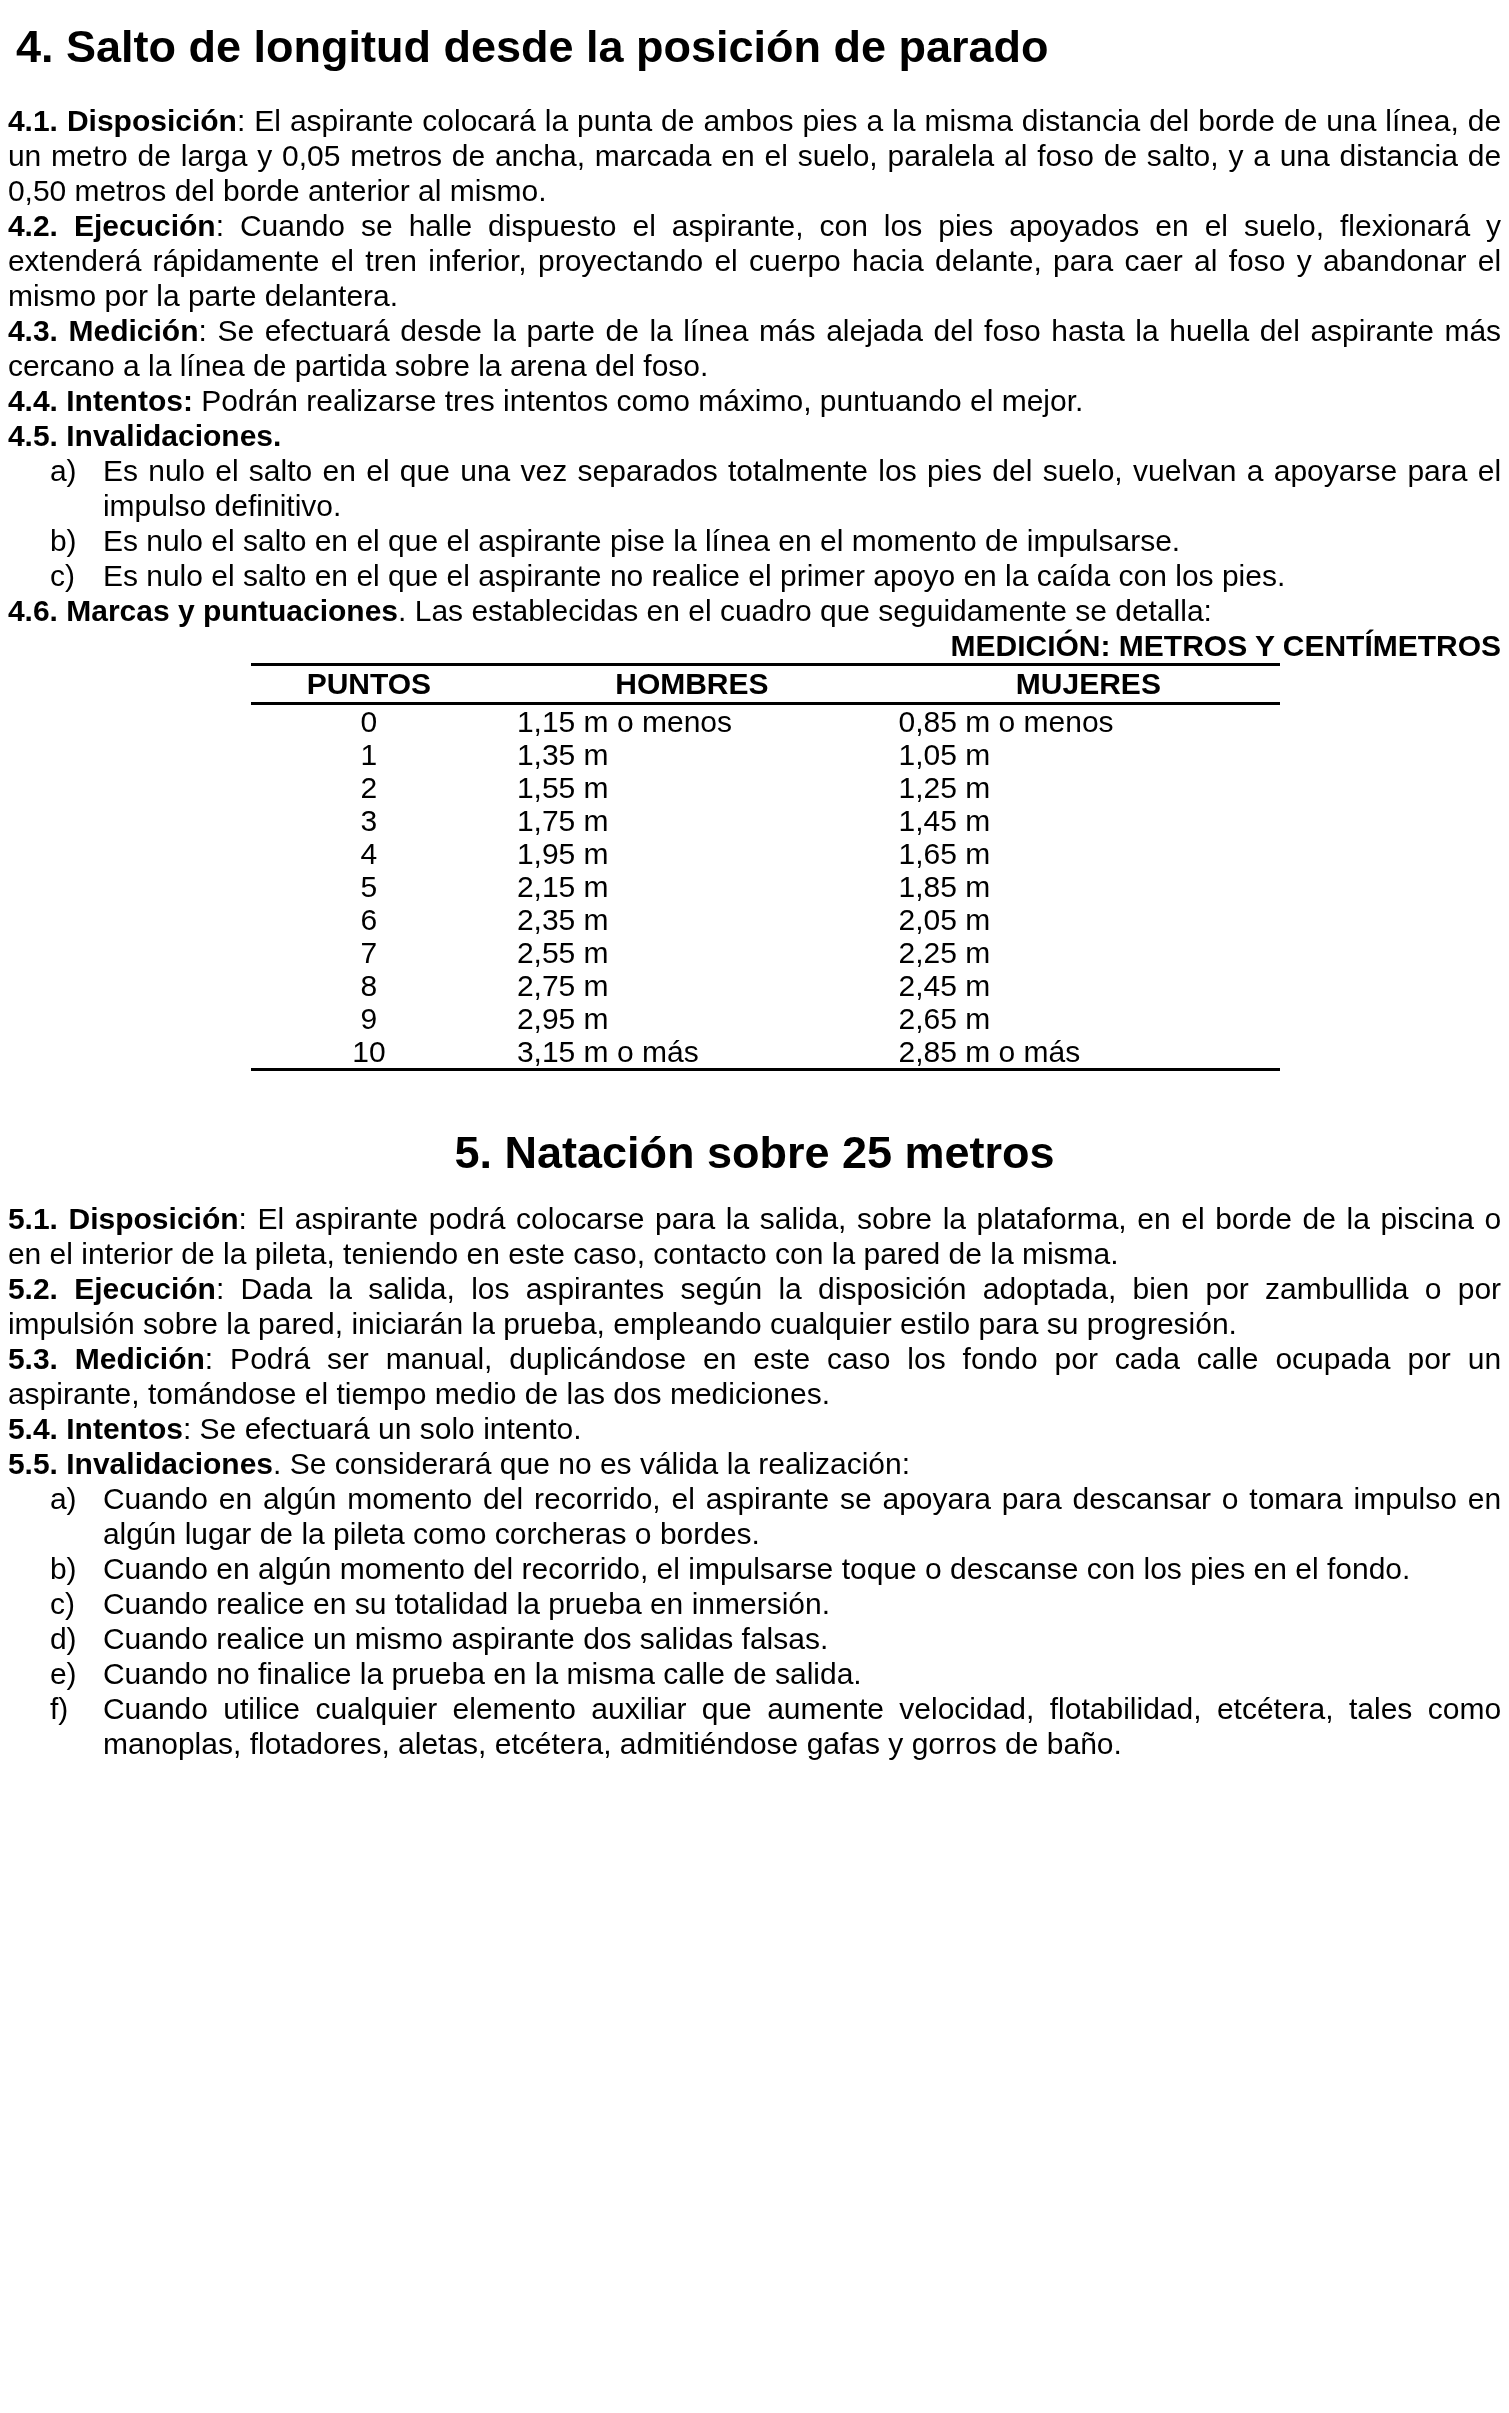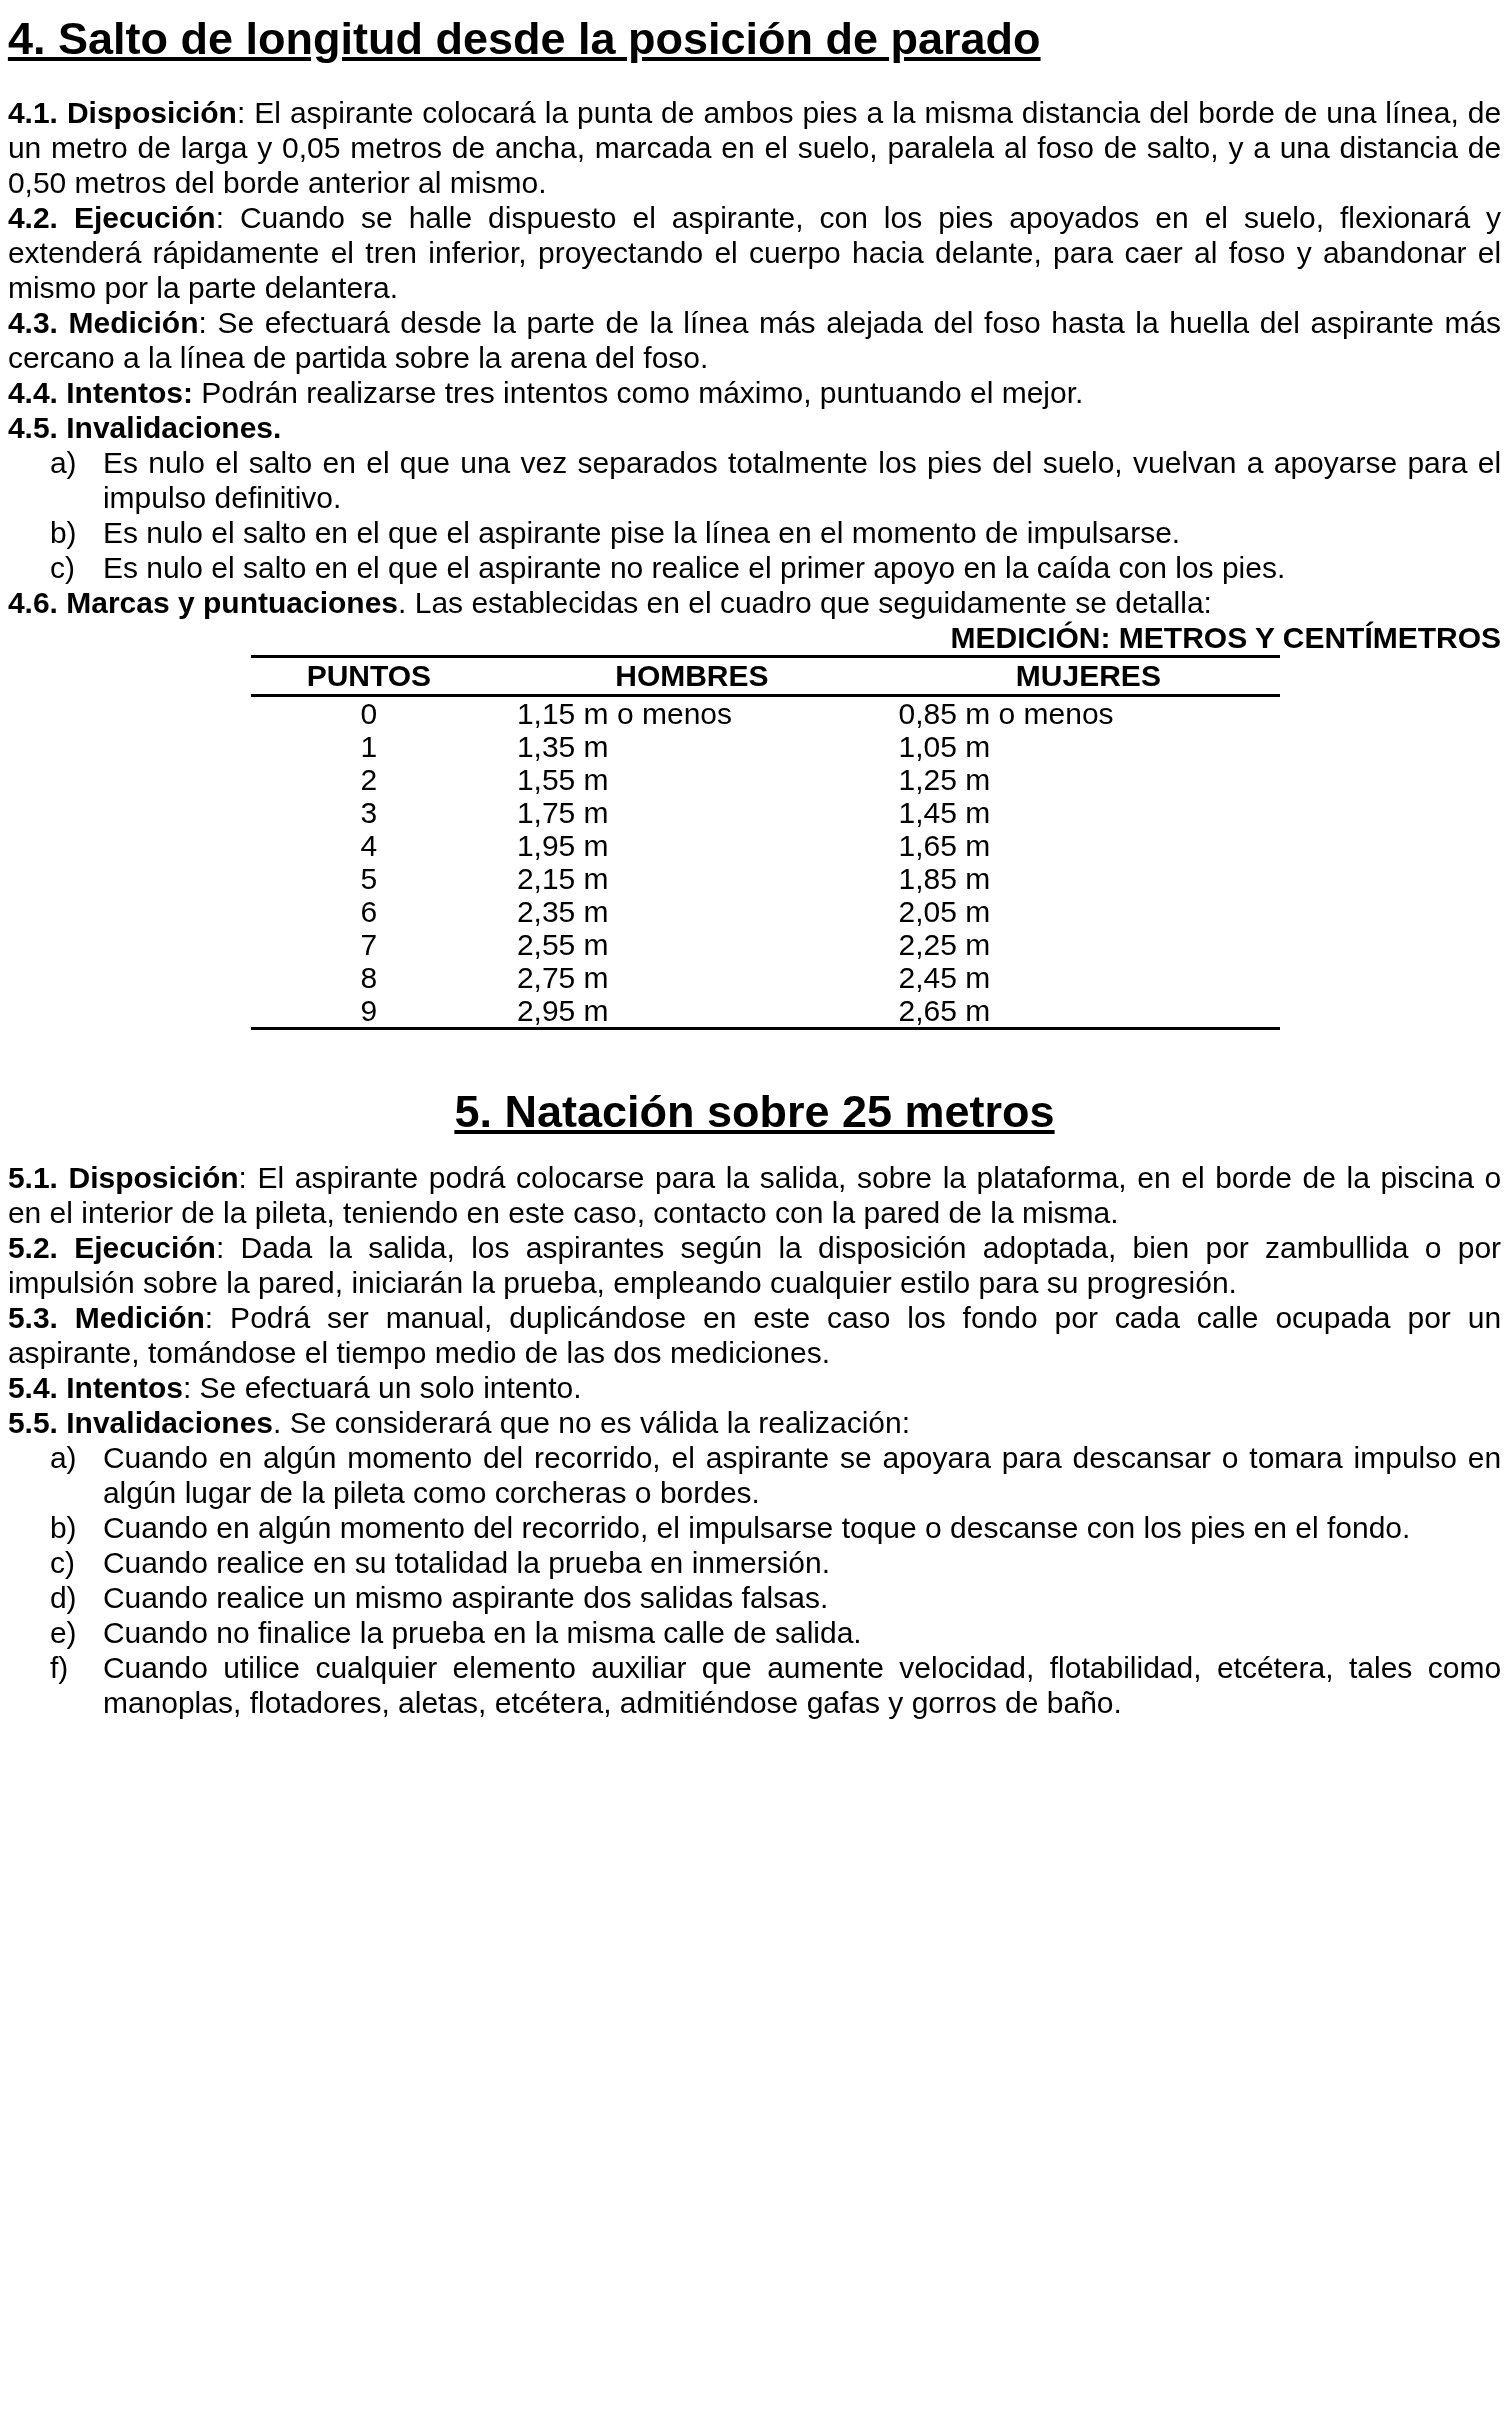--- a/index.html
+++ b/index.html
@@ -7,21 +7,21 @@
     width: 1509px;
     height: 2413px;
     box-sizing: border-box;
     padding: 20.5px 7.9px 0 7.9px;
     overflow: hidden;
     color: #000;
     font-family: "Liberation Sans", sans-serif;
     font-size: 30px;
     line-height: 35px;
   }
-  .sec-heading { font-weight: bold; margin: 0; text-decoration: underline; }
+  .sec-heading { font-weight: bold; margin: 8px; }
   p.para { margin: 0; text-align: justify; }
   .b { font-weight: bold; }
 
   .mb50 { margin-bottom: 39px; }
   .mb48 { margin-bottom: 38px; }
   .mb45 { margin-bottom: 35px; }
   .mb44 { margin-bottom: 35px; }
   .mb41 { margin-bottom: 32px; }
   .mb40 { margin-bottom: 31.5px; }
   .mb39 { margin-bottom: 31px; text-align: center; }
@@ -162,20 +162,25 @@
       <tr>
         <td>8</td>
         <td>2,75 m</td>
         <td>2,45 m</td>
       </tr>
       <tr>
         <td>9</td>
         <td>2,95 m</td>
         <td>2,65 m</td>
       </tr>
+      <tr>
+        <td>10</td>
+        <td>3,15 m o más</td>
+        <td>2,85 m o más</td>
+      </tr>
     </tbody>
 </table>
 
 <h2 class="sec-heading mb39">5. Natación sobre 25 metros</h2>
 
 <p class="para mb44"><span class="b">5.1. Disposición</span><span>: El aspirante podrá colocarse para la salida, sobre la plataforma, en el borde de la piscina o en el interior de la pileta, teniendo en este caso, contacto con la pared de la misma.</span></p>
 
 <p class="para mb40"><span class="b">5.2. Ejecución</span><span>: Dada la salida, los aspirantes según la disposición adoptada, bien por zambullida o por impulsión sobre la pared, iniciarán la prueba, empleando cualquier estilo para su progresión.</span></p>
 
 <p class="para mb39"><span class="b">5.3. Medición</span><span>: Podrá ser manual, duplicándose en este caso los fondo por cada calle ocupada por un aspirante, tomándose el tiempo medio de las dos mediciones.</span></p>

